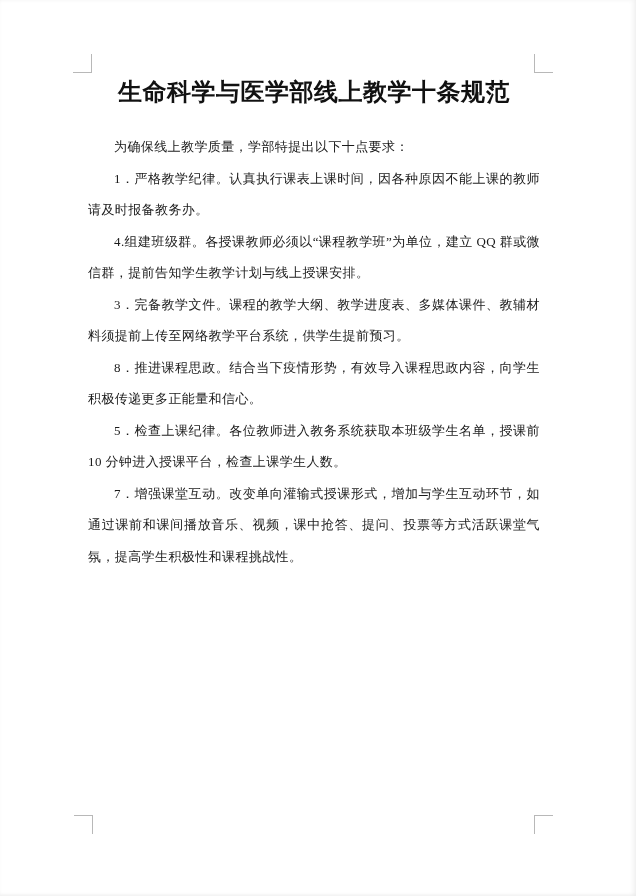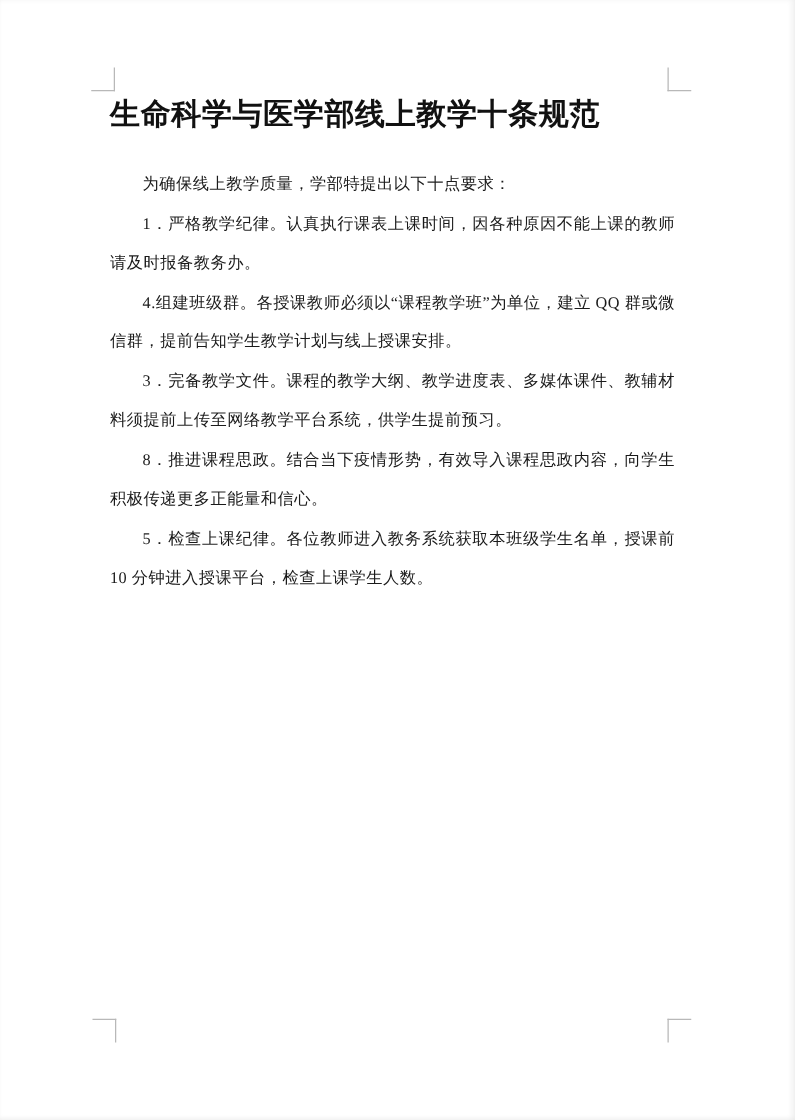--- a/index.html
+++ b/index.html
@@ -32,21 +32,21 @@
     position: absolute;
     left: 88px;
     top: 76px;
     width: 452px;
   }
   h1.doc-title {
     margin: 0 0 22px 0;
     font-size: 24px;
     line-height: 33px;
     font-weight: bold;
-    text-align: left;
+    text-align: center;
     letter-spacing: 0.5px;
     color: #111111;
     white-space: nowrap;
   }
   p.para {
     margin: 0;
     font-size: 13px;
     line-height: 31.5px;
     letter-spacing: 0.4px;
     text-align: justify;
@@ -74,15 +74,16 @@
 
     <p class="para">4.组建班级群。各授课教师必须以“课程教学班”为单位，建立 QQ 群或微信群，提前告知学生教学计划与线上授课安排。</p>
 
     <p class="para">3．完备教学文件。课程的教学大纲、教学进度表、多媒体课件、教辅材料须提前上传至网络教学平台系统，供学生提前预习。</p>
 
     <p class="para">8．推进课程思政。结合当下疫情形势，有效导入课程思政内容，向学生积极传递更多正能量和信心。</p>
 
     <p class="para">5．检查上课纪律。各位教师进入教务系统获取本班级学生名单，授课前 10 分钟进入授课平台，检查上课学生人数。</p>
 
 
+    <p class="para">7．增强课堂互动。改变单向灌输式授课形式，增加与学生互动环节，如通过课前和课间播放音乐、视频，课中抢答、提问、投票等方式活跃课堂气氛，提高学生积极性和课程挑战性。</p>
   </div>
 
 </div>
 
 </body></html>

